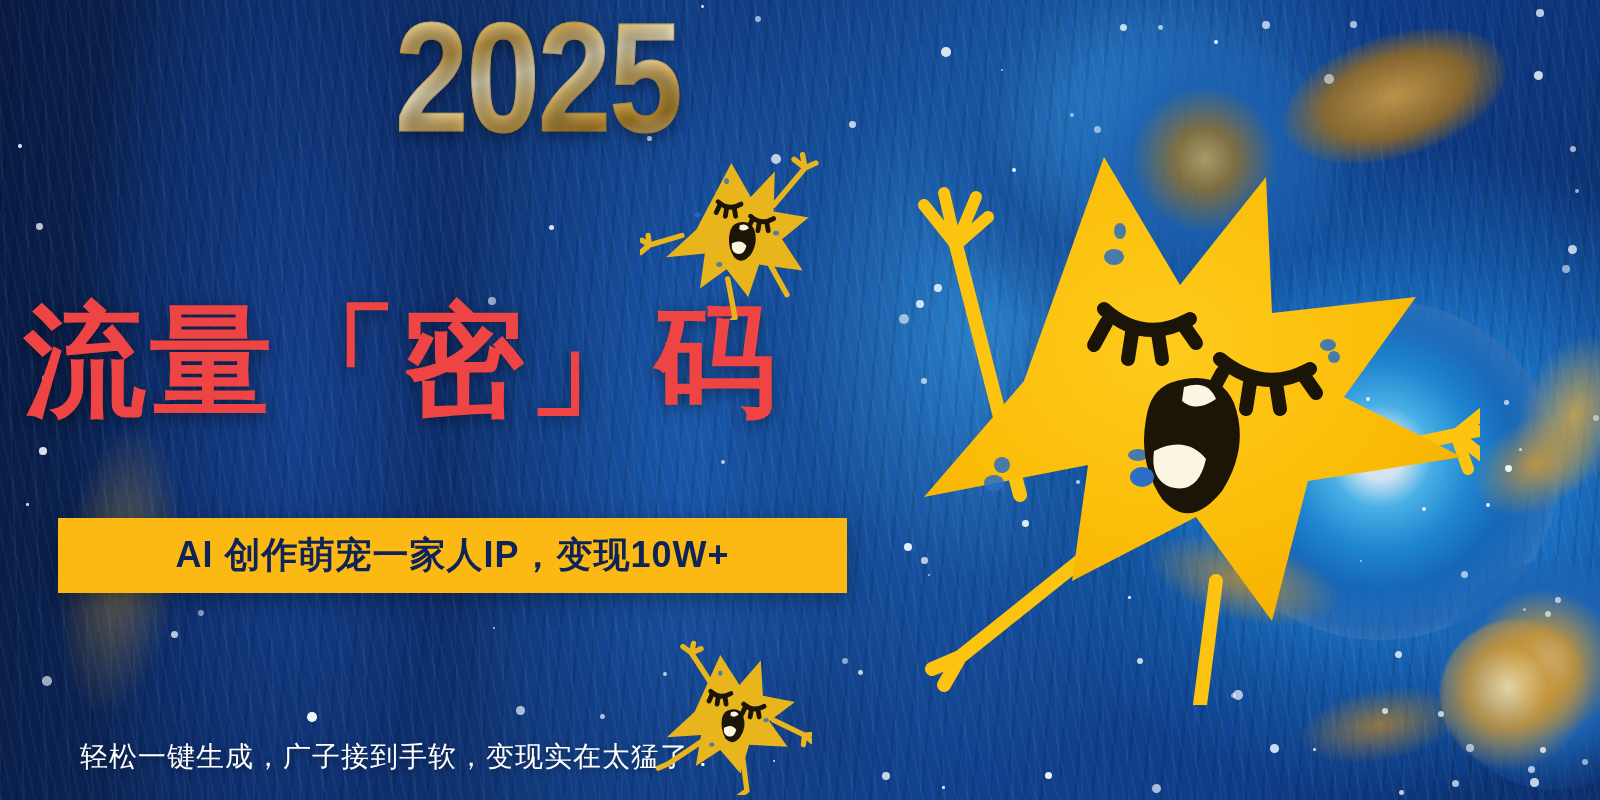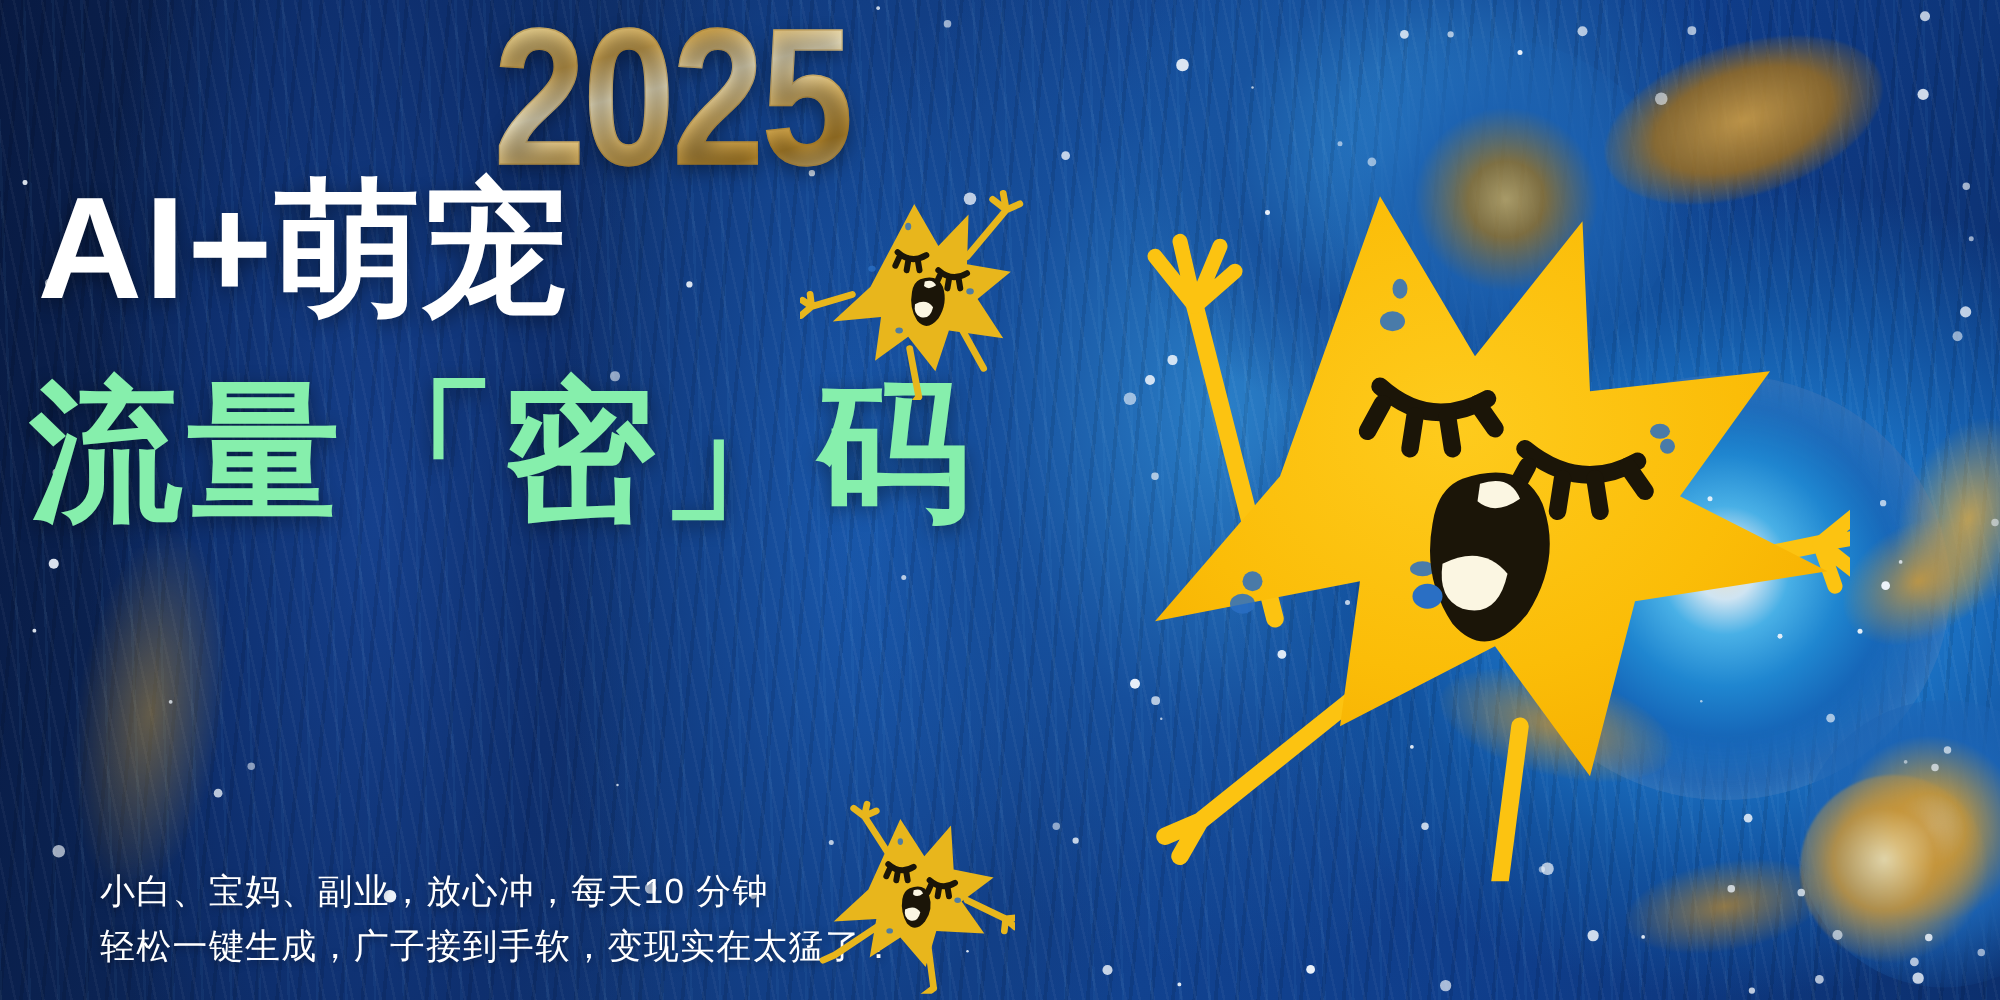--- a/index.html
+++ b/index.html
@@ -87,21 +87,21 @@
 
   
   .title1{
     position:absolute; left:30px; top:140px;
     font-size:116px; font-weight:700; color:#ffffff;
     letter-spacing:2px; white-space:nowrap; line-height:1;
     text-shadow:0 4px 16px rgba(0,0,0,.42);
   }
   .title2{
     position:absolute; left:24px; top:300px;
-    font-size:122px; font-weight:700; color:#86efac;
+    font-size:122px; font-weight:700; color:#ef4444;
     letter-spacing:4px; white-space:nowrap; line-height:1;
     text-shadow:0 4px 16px rgba(0,0,0,.42);
   }
 
   
   .hl-box{
     position:absolute; left:58px; top:518px;
     width:789px; height:75px;
     background:#fcb913;
     display:flex; align-items:center; justify-content:center;
@@ -243,26 +243,27 @@
       <i style="left:921px;top:378px;width:5.5px;height:5.5px;opacity:0.69"></i>
       <i style="left:1152px;top:784px;width:8.7px;height:8.7px;opacity:0.69"></i>
       <i style="left:1019px;top:604px;width:4.6px;height:4.6px;opacity:0.71"></i>
       <i style="left:1534px;top:71px;width:9.0px;height:9.0px;opacity:0.86"></i>
       <i style="left:1438px;top:711px;width:5.8px;height:5.8px;opacity:0.76"></i>
     </div>
 
   <div class="year">2025</div>
 
 
-  <div class="title1">AI+萌宠</div>
   <div class="title2">流量「密」码</div>
 
-
-
-  <div class="subline sub1">小白、宝妈、副业，放心冲，每天10 分钟</div>
+  <div class="hl-box">
+    <span>AI 创作萌宠一家人IP，变现10W+</span>
+  </div>
+
+
   <div class="subline sub2">轻松一键生成，广子接到手软，变现实在太猛了！</div>
 
   <div class="star-char" style="left:880px; top:125px;">
     <svg width="600" height="580" viewBox="0 0 300 290">
       <defs>
         <radialGradient id="sg" cx="45%" cy="40%" r="70%">
           <stop offset="0%" stop-color="#fecb1d"></stop>
           <stop offset="60%" stop-color="#fbbd08"></stop>
           <stop offset="100%" stop-color="#f5ae00"></stop>
         </radialGradient>

